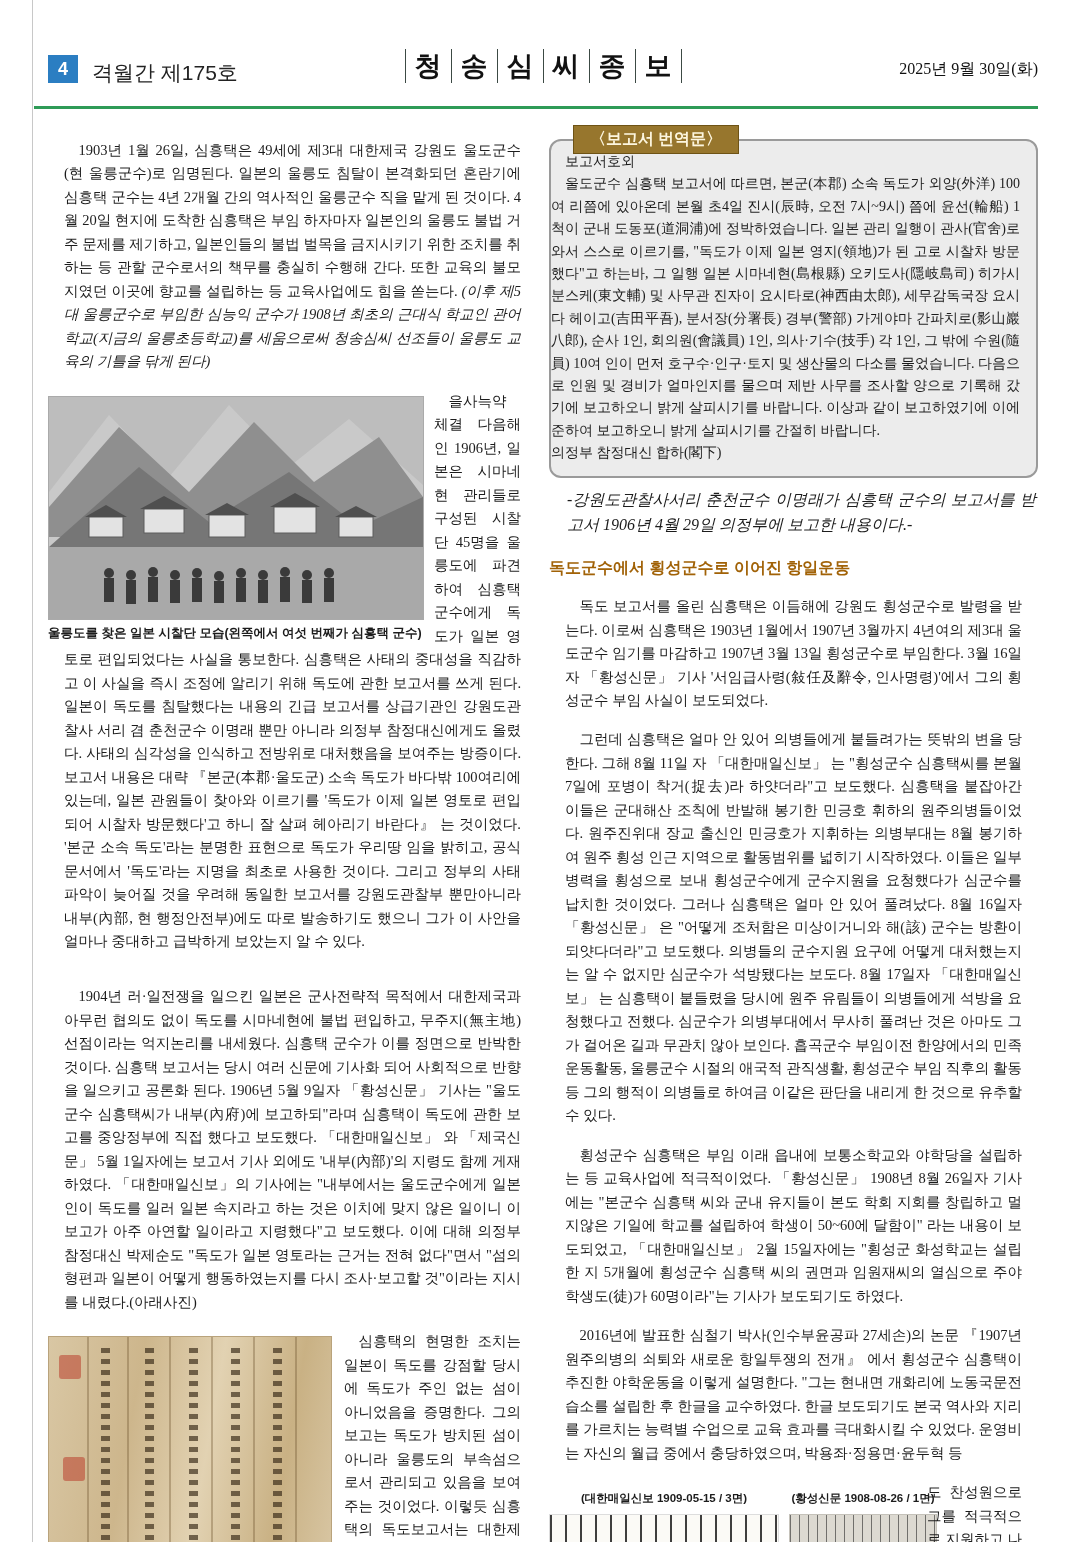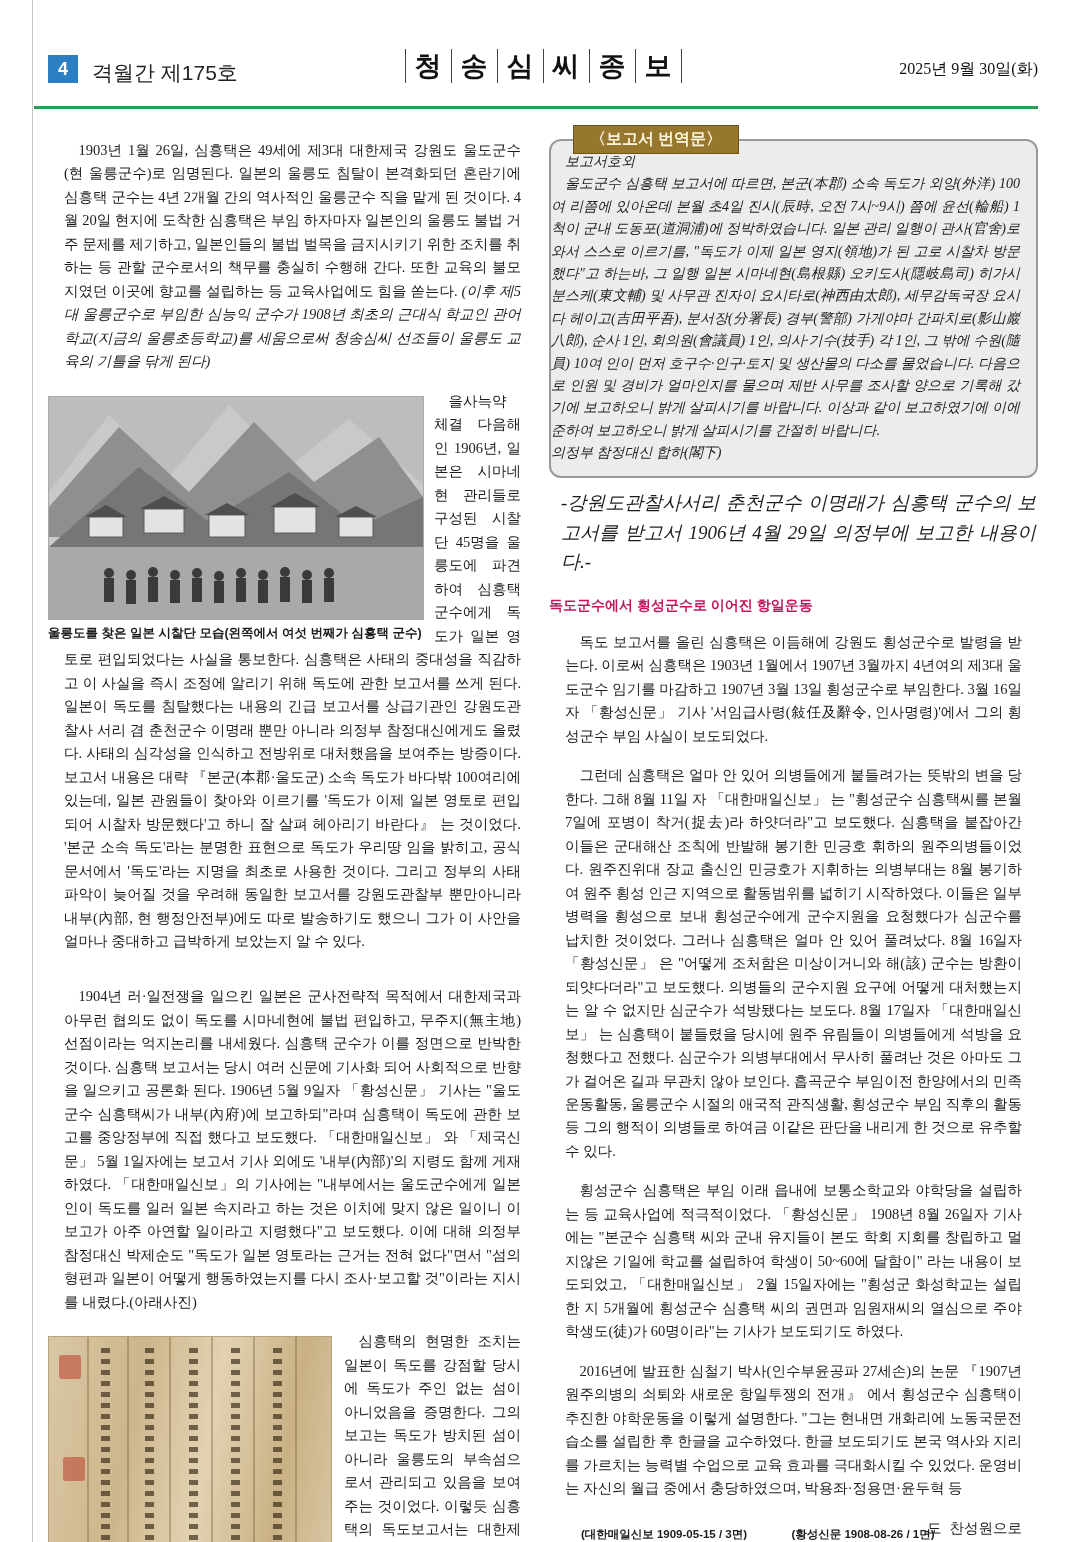--- a/index.html
+++ b/index.html
@@ -41,24 +41,24 @@
   .doc-frame .seal{position:absolute;width:22px;height:24px;background:rgba(186,62,44,.55);border-radius:3px;}
   .doc-caption{font-size:13px;margin-top:6px;line-height:1.4;text-indent:0;}
   .clearfix::after{content:"";display:block;clear:both;}
   
   .report-box{position:relative;border:2px solid #9a9a9a;border-radius:12px;background:#ececec;
               margin-top:16px;padding:10px 16px 12px 0;}
   .report-label{position:absolute;top:-16px;left:22px;background:#97762d;color:#fdf6df;
                 border:1px solid #6e5315;padding:3px 16px;font-size:16px;font-weight:bold;
                 font-family:"Liberation Serif",serif;}
   .report-text{font-size:14px;line-height:1.6;text-align:justify;word-break:break-all;}
-  .report-text p{margin:0;text-indent:1em;font-style:italic;}
+  .report-text p{margin:0;text-indent:1em;}
   .report-text p.noindent{text-indent:0;}
-  .box-note{font-size:19px;font-style:italic;margin:10px 2px 0 12px;line-height:1.55;text-align:justify;word-break:break-all;}
-  .section-heading{font-family:"Liberation Sans",sans-serif;font-size:14px;font-weight:bold;color:#be185d;
+  .box-note{font-size:16px;font-style:italic;margin:10px 2px 0 18px;line-height:1.55;text-align:justify;word-break:break-all;}
+  .section-heading{font-family:"Liberation Sans",sans-serif;font-size:16px;font-weight:bold;color:#a16207;
                    margin:20px 0 8px 0;}
   
   .clip-block{float:left;width:368px;margin:8px 10px 0 0;display:flex;gap:10px;align-items:flex-start;}
   .clip{display:flex;flex-direction:column;align-items:center;}
   .clip-caption{font-family:"Liberation Sans",sans-serif;font-size:11.5px;font-weight:bold;margin-bottom:6px;
                 white-space:nowrap;}
   .clip-img1{width:228px;height:168px;background:
       repeating-linear-gradient(90deg,rgba(10,10,10,.78) 0 2px,transparent 2px 15px),
       repeating-linear-gradient(0deg,#fbfaf6 0 3px,rgba(251,250,246,0) 3px 9px),#fbfaf6;
       border:1px solid #ddd;}

